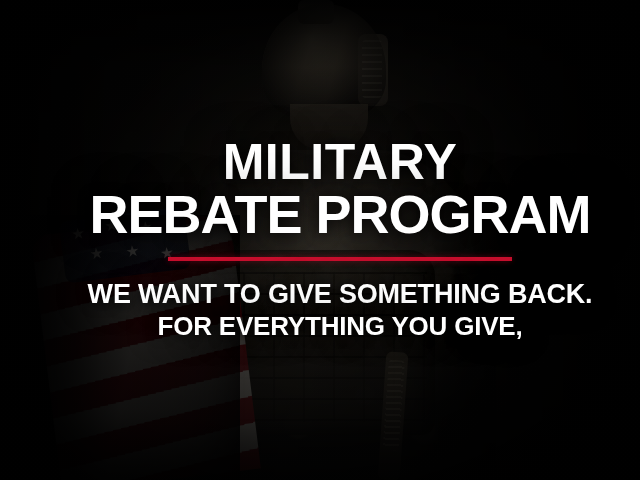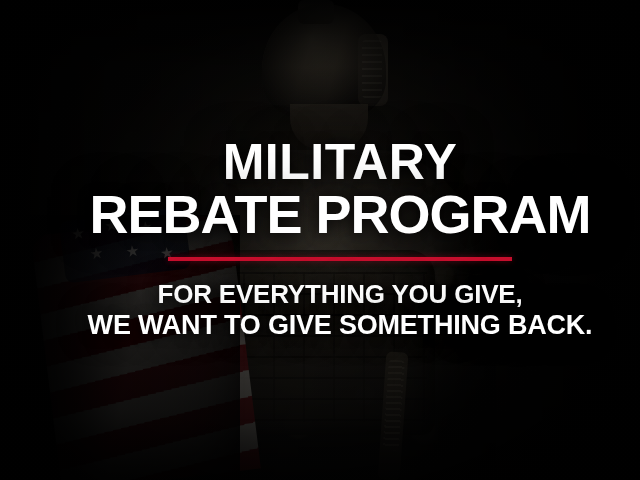--- a/index.html
+++ b/index.html
@@ -366,18 +366,18 @@
   <div class="overlay">
 
     <h1 class="headline">
       <span class="headline-line-1">MILITARY</span>
       <span class="headline-line-2">REBATE PROGRAM</span>
     </h1>
 
     <hr class="divider">
 
     <h2 class="subhead">
+      <span class="subhead-line subhead-line-2">WE WANT TO GIVE SOMETHING BACK.</span>
       <span class="subhead-line subhead-line-1">FOR EVERYTHING YOU GIVE,</span>
-      <span class="subhead-line subhead-line-2">WE WANT TO GIVE SOMETHING BACK.</span>
     </h2>
 
   </div>
 </div>
 
 </body></html>

